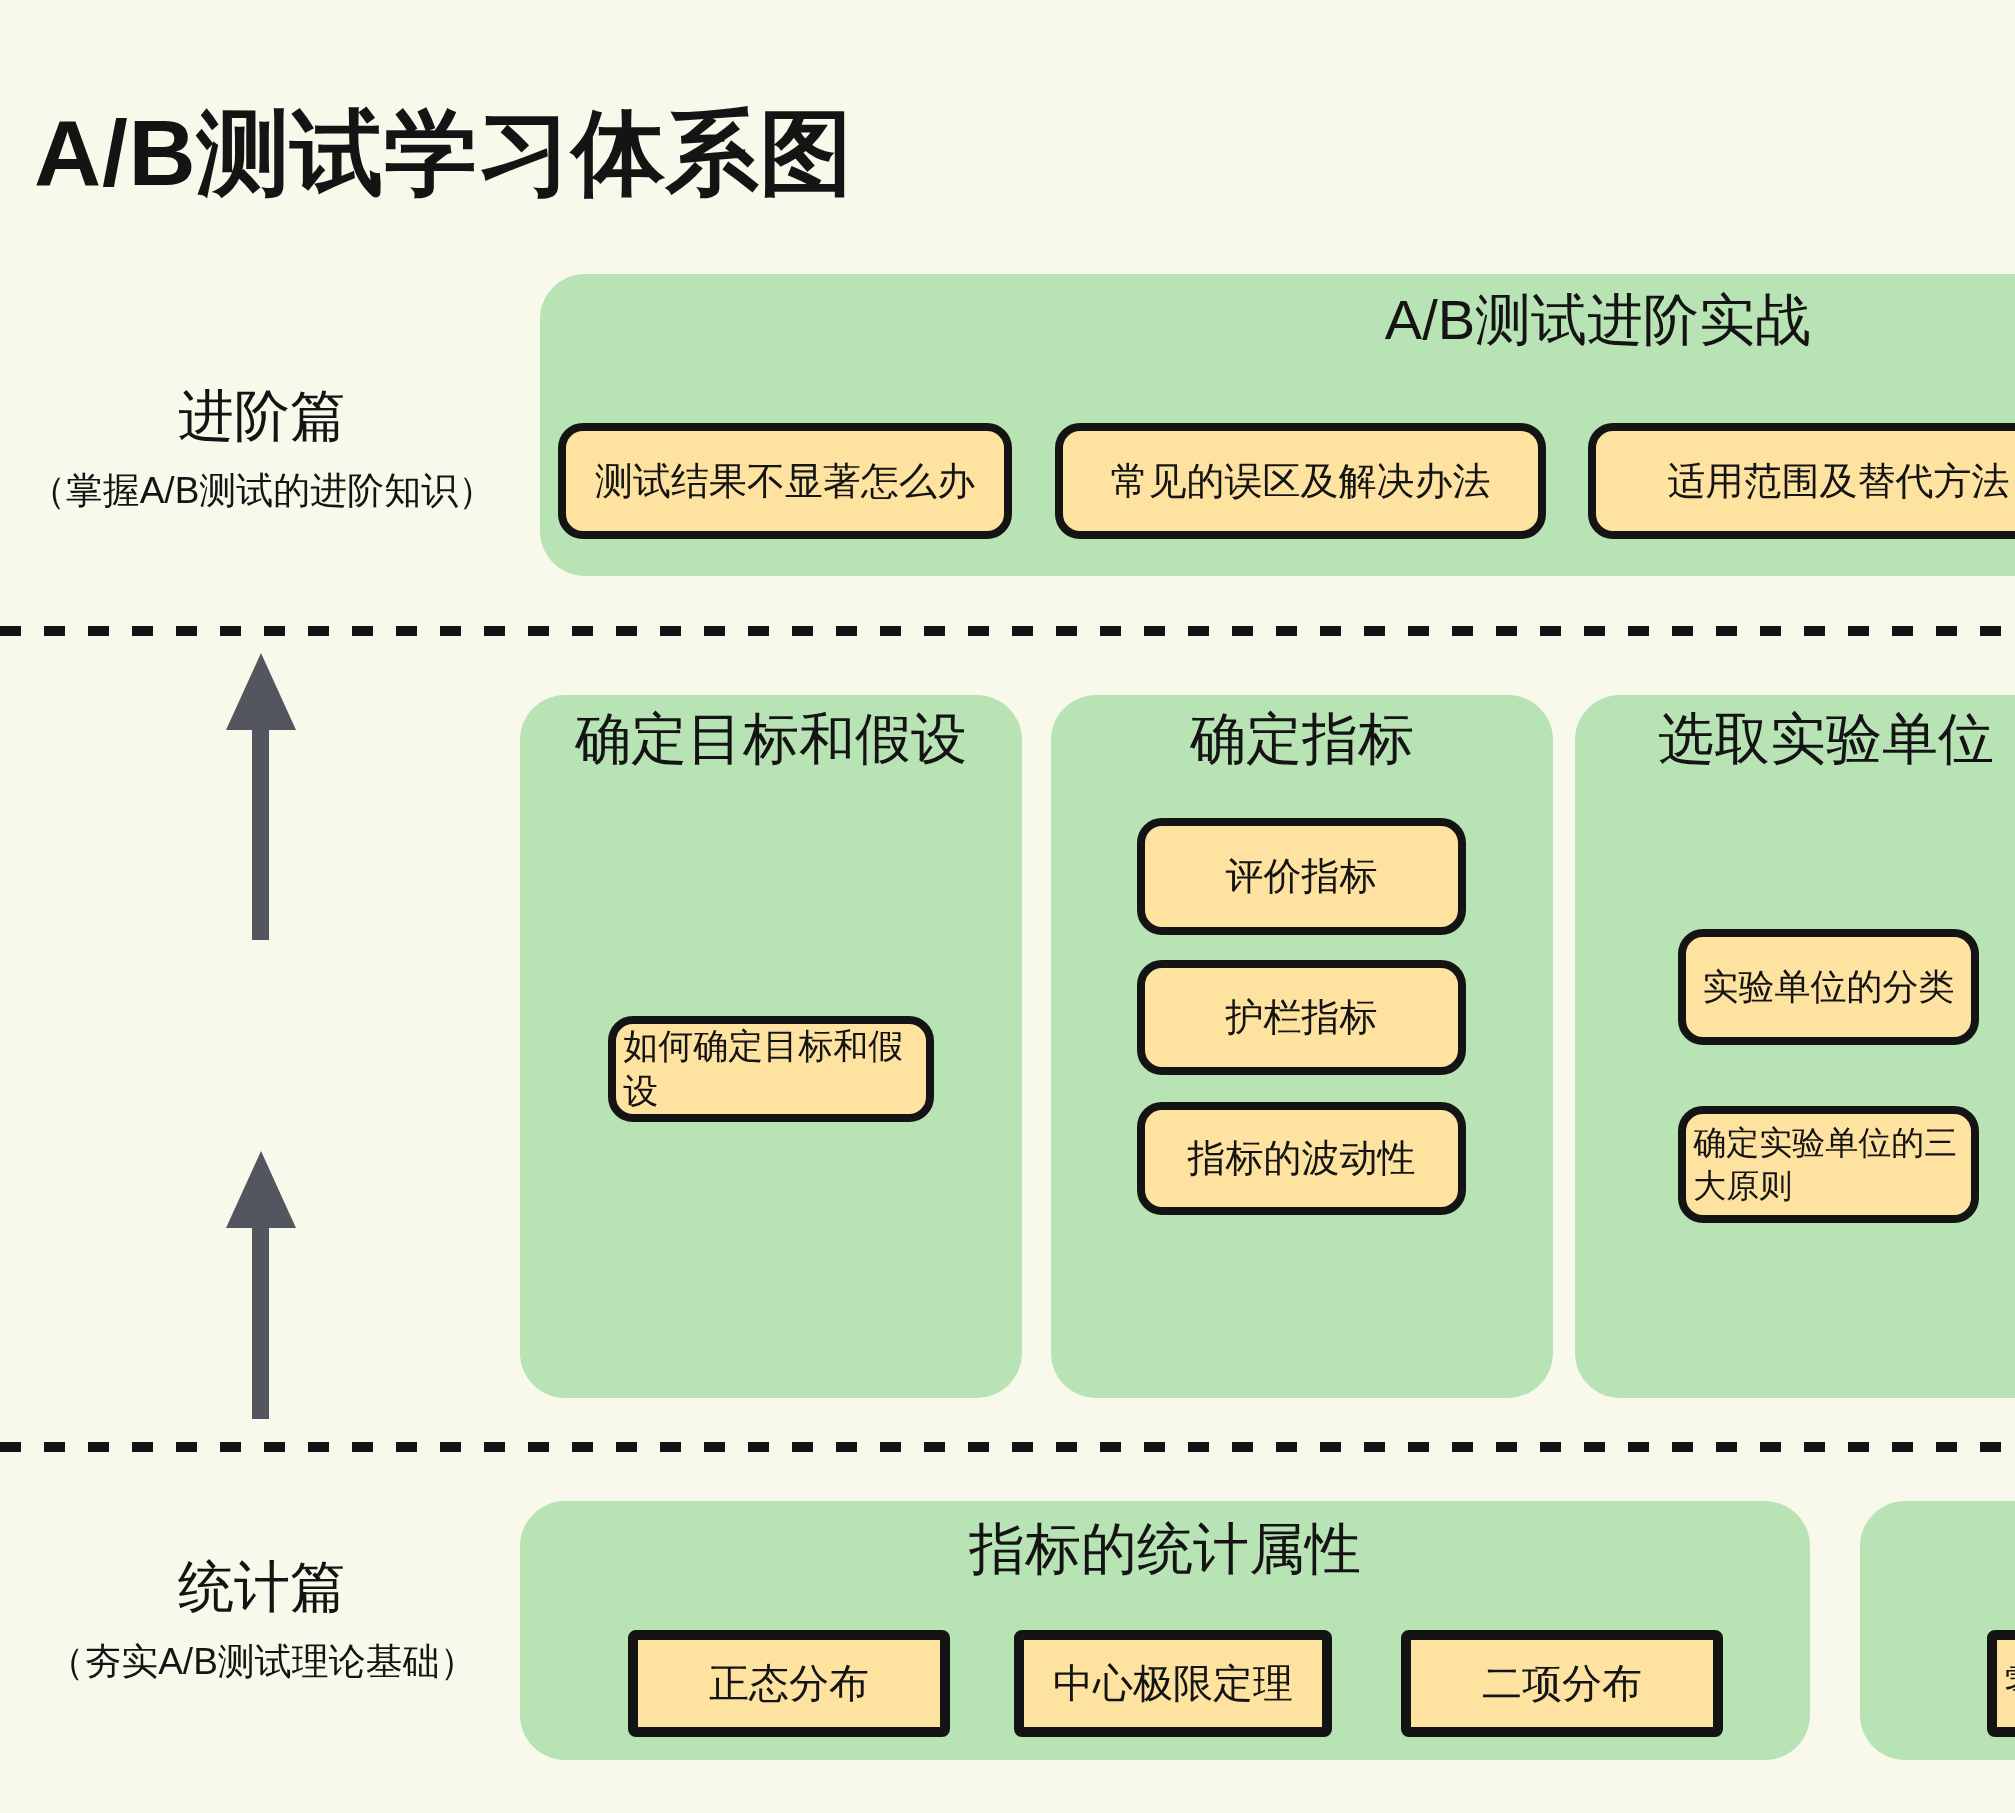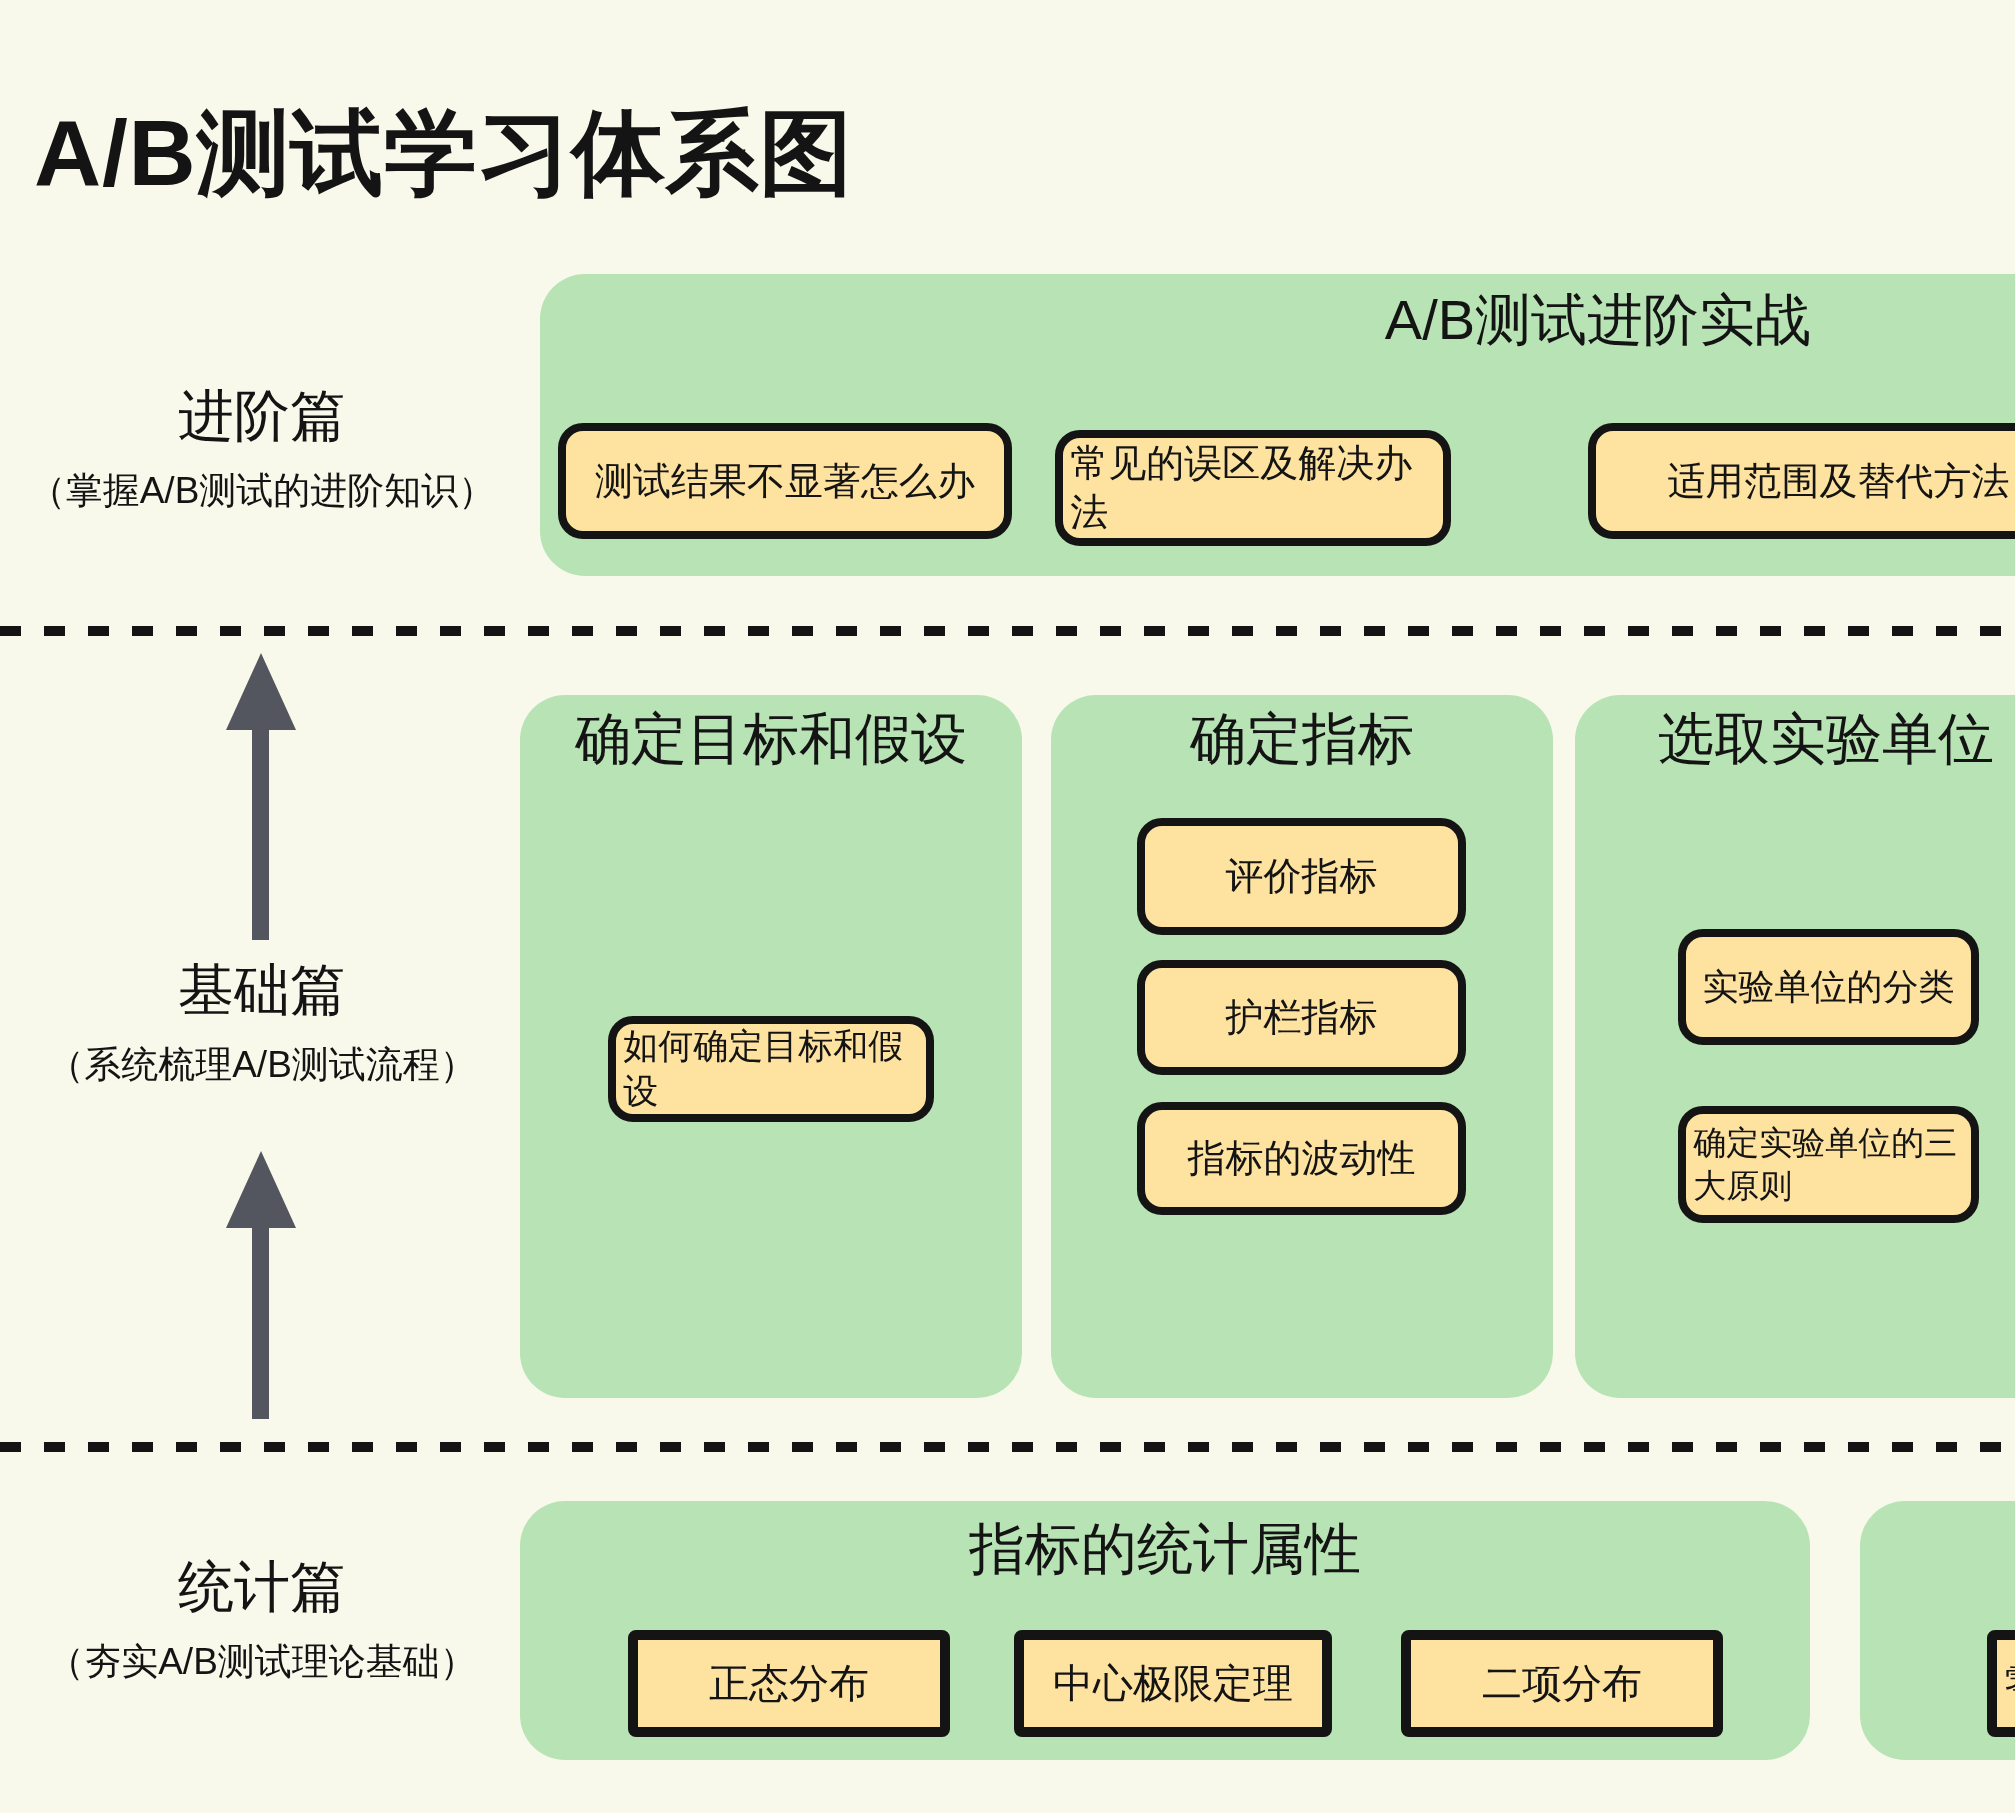--- a/index.html
+++ b/index.html
@@ -62,36 +62,32 @@
   <div class="title">A/B测试学习体系图</div>
 
   <div class="side-label" style="top:375px">
     <div class="side-main">进阶篇</div>
     <div class="side-sub">（掌握A/B测试的进阶知识）</div>
   </div>
 
   <section class="panel" style="left:540px;top:274px;width:2116px;height:302px">
     <div class="panel-title">A/B测试进阶实战</div>
     <div class="chip" style="left:18px;top:149px;width:454px;height:116px;font-size:38px">测试结果不显著怎么办</div>
-    <div class="chip" style="left:515px;top:156px;width:396px;height:116px;font-size:38px">常见的误区及解决办法</div>
+    <div class="chip" style="left:515px;top:149px;width:491px;height:116px;font-size:38px">常见的误区及解决办法</div>
     <div class="chip" style="left:1048px;top:149px;width:501px;height:116px;font-size:38px">适用范围及替代方法</div>
 
   </section>
 
   <div class="dashed" style="top:626px"></div>
 
   <div class="arrow" style="left:226px;top:653px;height:287px">
     <div class="arrow-head"></div>
     <div class="arrow-shaft"></div>
   </div>
 
-  <div class="side-label" style="top:949px">
-    <div class="side-main">基础篇</div>
-    <div class="side-sub">（系统梳理A/B测试流程）</div>
-  </div>
 
   <div class="arrow" style="left:226px;top:1151px;height:268px">
     <div class="arrow-head"></div>
     <div class="arrow-shaft"></div>
   </div>
 
   <section class="panel" style="left:520px;top:695px;width:502px;height:703px">
     <div class="panel-title" style="top:8px;height:73px">确定目标和假设</div>
     <div class="chip" style="left:88px;top:321px;width:326px;height:106px;font-size:35px">如何确定目标和假设</div>
   </section>

